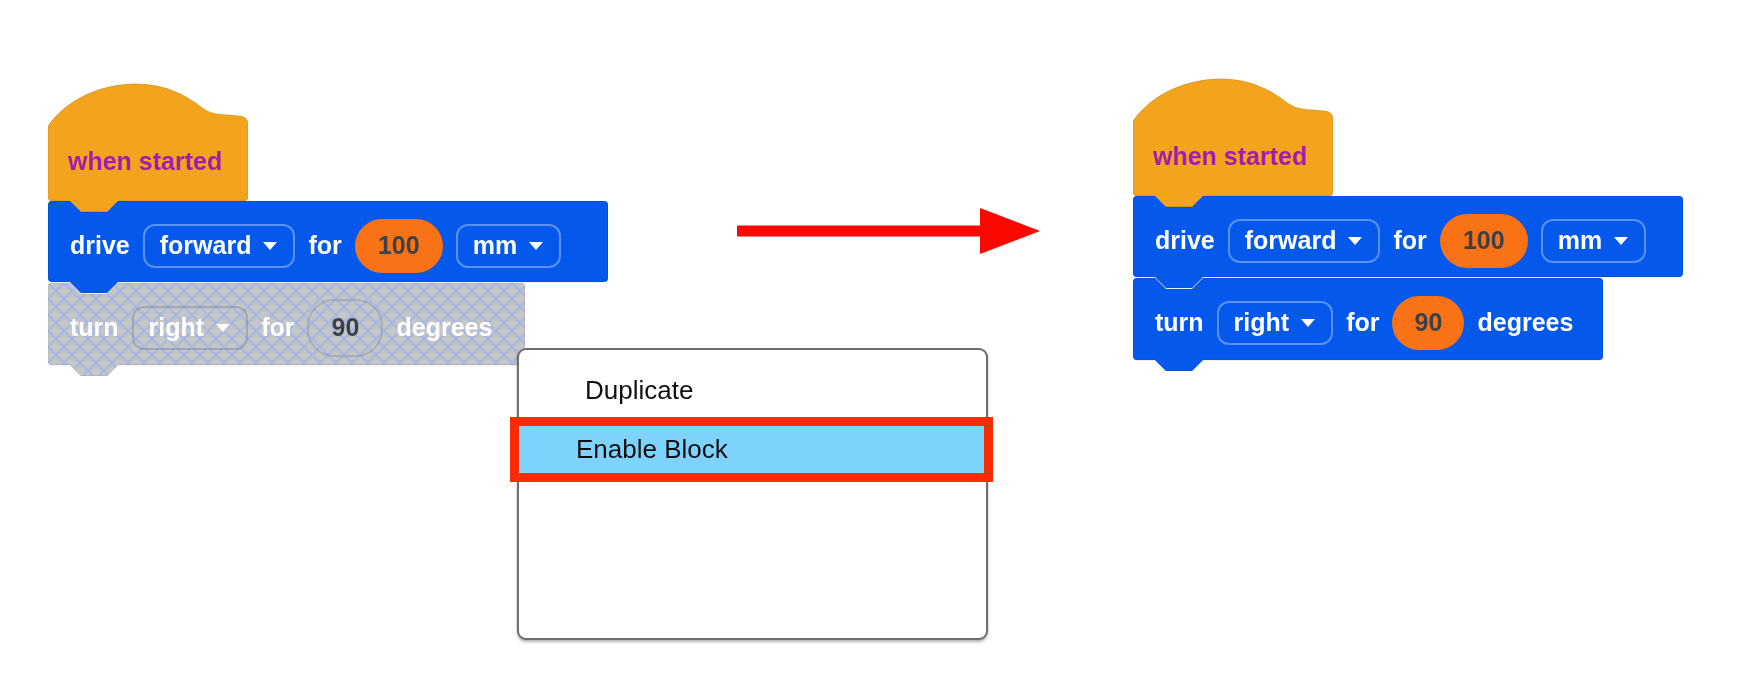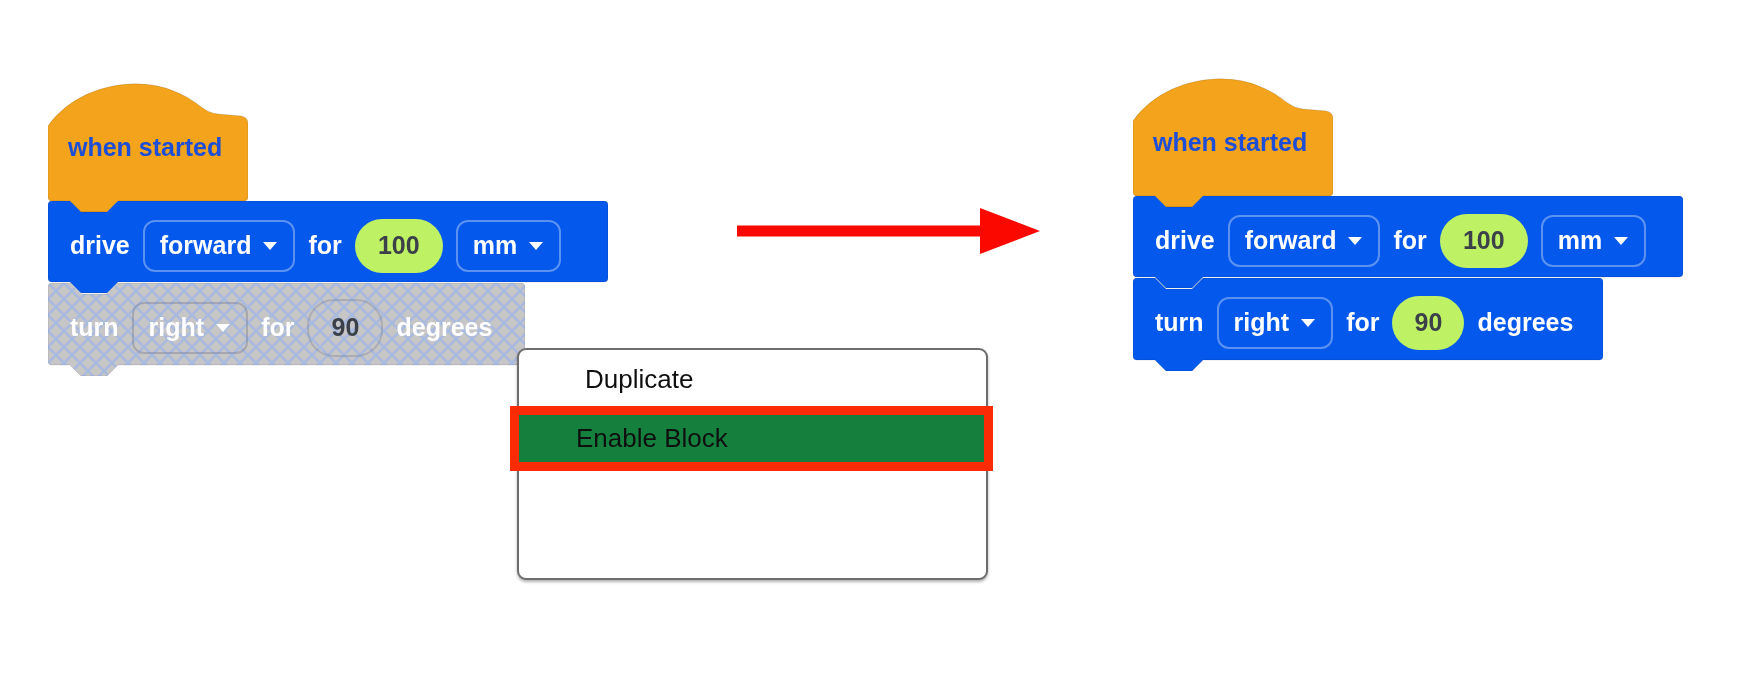--- a/index.html
+++ b/index.html
@@ -7,54 +7,54 @@
     width:1752px;height:690px;position:relative;background:#ffffff;
     font-family:"Liberation Sans", sans-serif;overflow:hidden;
   }
   .stack-block{position:absolute;}
   .stack-block svg.shape{position:absolute;left:0;top:0;display:block;}
   .block-content{
     position:absolute;left:0;right:0;top:8px;height:73px;
     display:flex;align-items:center;gap:13px;padding-left:22px;box-sizing:border-box;
   }
   .hat-text{
-    position:absolute;left:20px;top:46px;height:42px;display:flex;align-items:center;
-    color:#1d4ed8;font-size:25px;font-weight:600;
+    position:absolute;left:20px;top:60px;height:42px;display:flex;align-items:center;
+    color:#a21caf;font-size:25px;font-weight:600;
   }
   .block-label{color:#ffffff;font-size:25px;font-weight:600;white-space:nowrap;}
   .dropdown{
-    height:52px;border:2px solid rgba(255,255,255,0.35);border-radius:12px;
+    height:44px;border:2px solid rgba(255,255,255,0.35);border-radius:12px;
     display:flex;align-items:center;gap:11px;padding:0 15px;box-sizing:border-box;
     color:#fff;font-size:25px;font-weight:600;white-space:nowrap;
   }
   .dropdown.ghost{border-color:rgba(95,100,120,0.30);}
   .value-oval{
-    height:54px;border-radius:27px;background:#bef264;display:flex;align-items:center;
+    height:54px;border-radius:27px;background:#f97316;display:flex;align-items:center;
     justify-content:center;color:#3b4049;font-size:25px;font-weight:600;
   }
   .value-oval.w100{width:88px;}
   .value-oval.w90{width:72px;}
   .value-oval.ghost{background:transparent;border:2px solid rgba(95,100,120,0.25);color:#3b4049;}
   .caret svg{display:block;}
 
   
   .context-menu{
-    position:absolute;left:517px;top:348px;width:471px;height:232px;
+    position:absolute;left:517px;top:348px;width:471px;height:292px;
     background:#ffffff;border:2px solid #6e6e6e;border-radius:9px;
     box-sizing:border-box;box-shadow:0 2px 3px rgba(0,0,0,0.30);
-    padding-top:2px;
+    padding-top:13px;
   }
   .menu-item{
     height:54px;display:flex;align-items:center;padding-left:66px;
     font-size:26px;color:#0f0f0f;box-sizing:border-box;white-space:nowrap;
   }
   .menu-item.disabled{color:#c3c3c3;}
   .menu-item.highlight{
     height:65px;margin-left:-9px;margin-right:-7px;
-    background:#15803d;border:9px solid #fa2b05;
+    background:#7dd3fc;border:9px solid #fa2b05;
     padding-left:57px;
   }
   .arrow-wrap{position:absolute;left:730px;top:200px;}
 </style>
 </head>
 <body>
 
 <div class="stack-block" style="left:48px;top:80px;width:200px;height:132px;">
   <svg class="shape" width="200" height="132" viewBox="0 0 200 132">
     <path d="M 0 46 C 28 6 88 -6 128 12 C 152 22 154 32 170 34 L 193 36 Q 200 37 200 44 V 117 Q 200 121 196 121 H 70 L 59 132 H 33 L 22 121 H 4 Q 0 121 0 117 Z" fill="#f3a41c" stroke="rgba(0,0,0,0.12)" stroke-width="1"></path>

